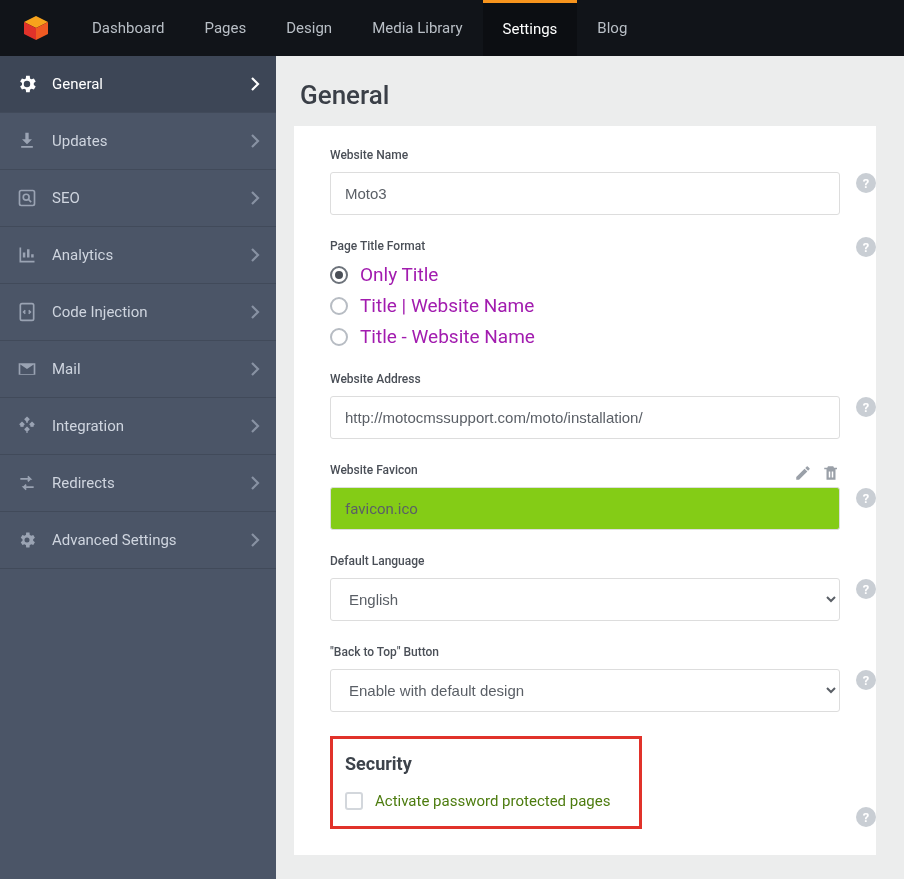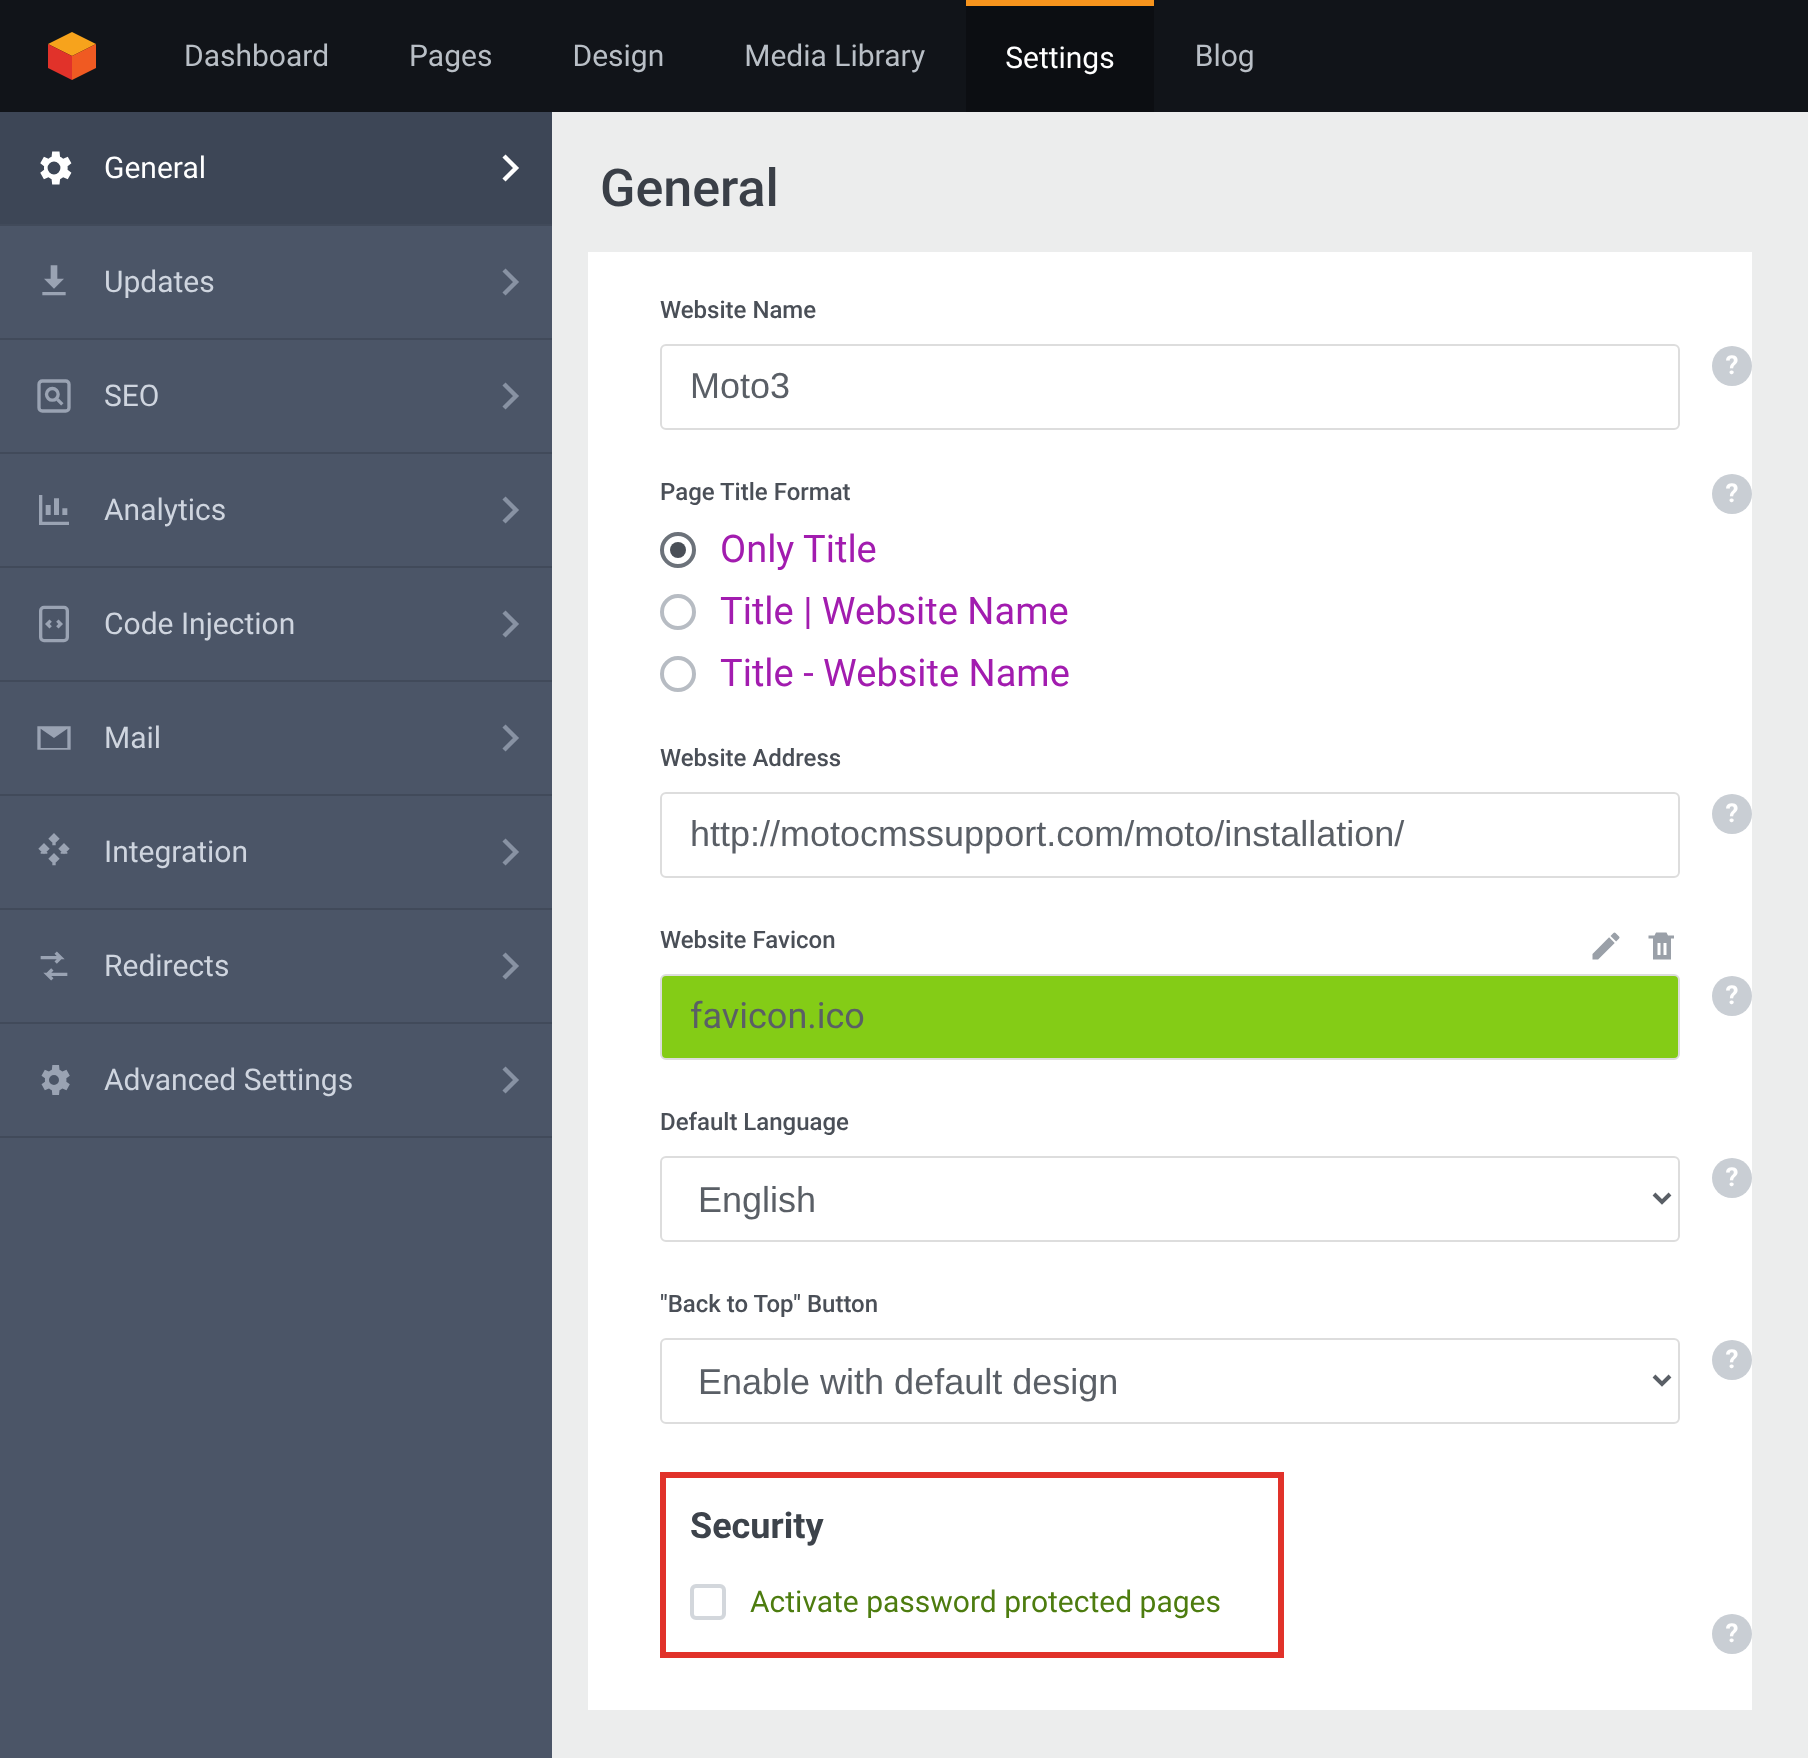--- a/index.html
+++ b/index.html
@@ -100,21 +100,21 @@
       margin-bottom: 10px;
       font-weight: 500;
     }
     .group { margin-bottom: 24px; position: relative; }
     .input, .select, .readonly {
       width: 100%;
       height: 43px;
       border: 1px solid #ddd;
       border-radius: 3px;
       padding: 4px 14px;
-      font-size: 18px;
+      font-size: 15px;
       color: #5a5f66;
       background: #fff;
       outline: none;
     }
     .readonly {
       background: #84cc16;
       display: flex;
       align-items: center;
     }
     .select {

